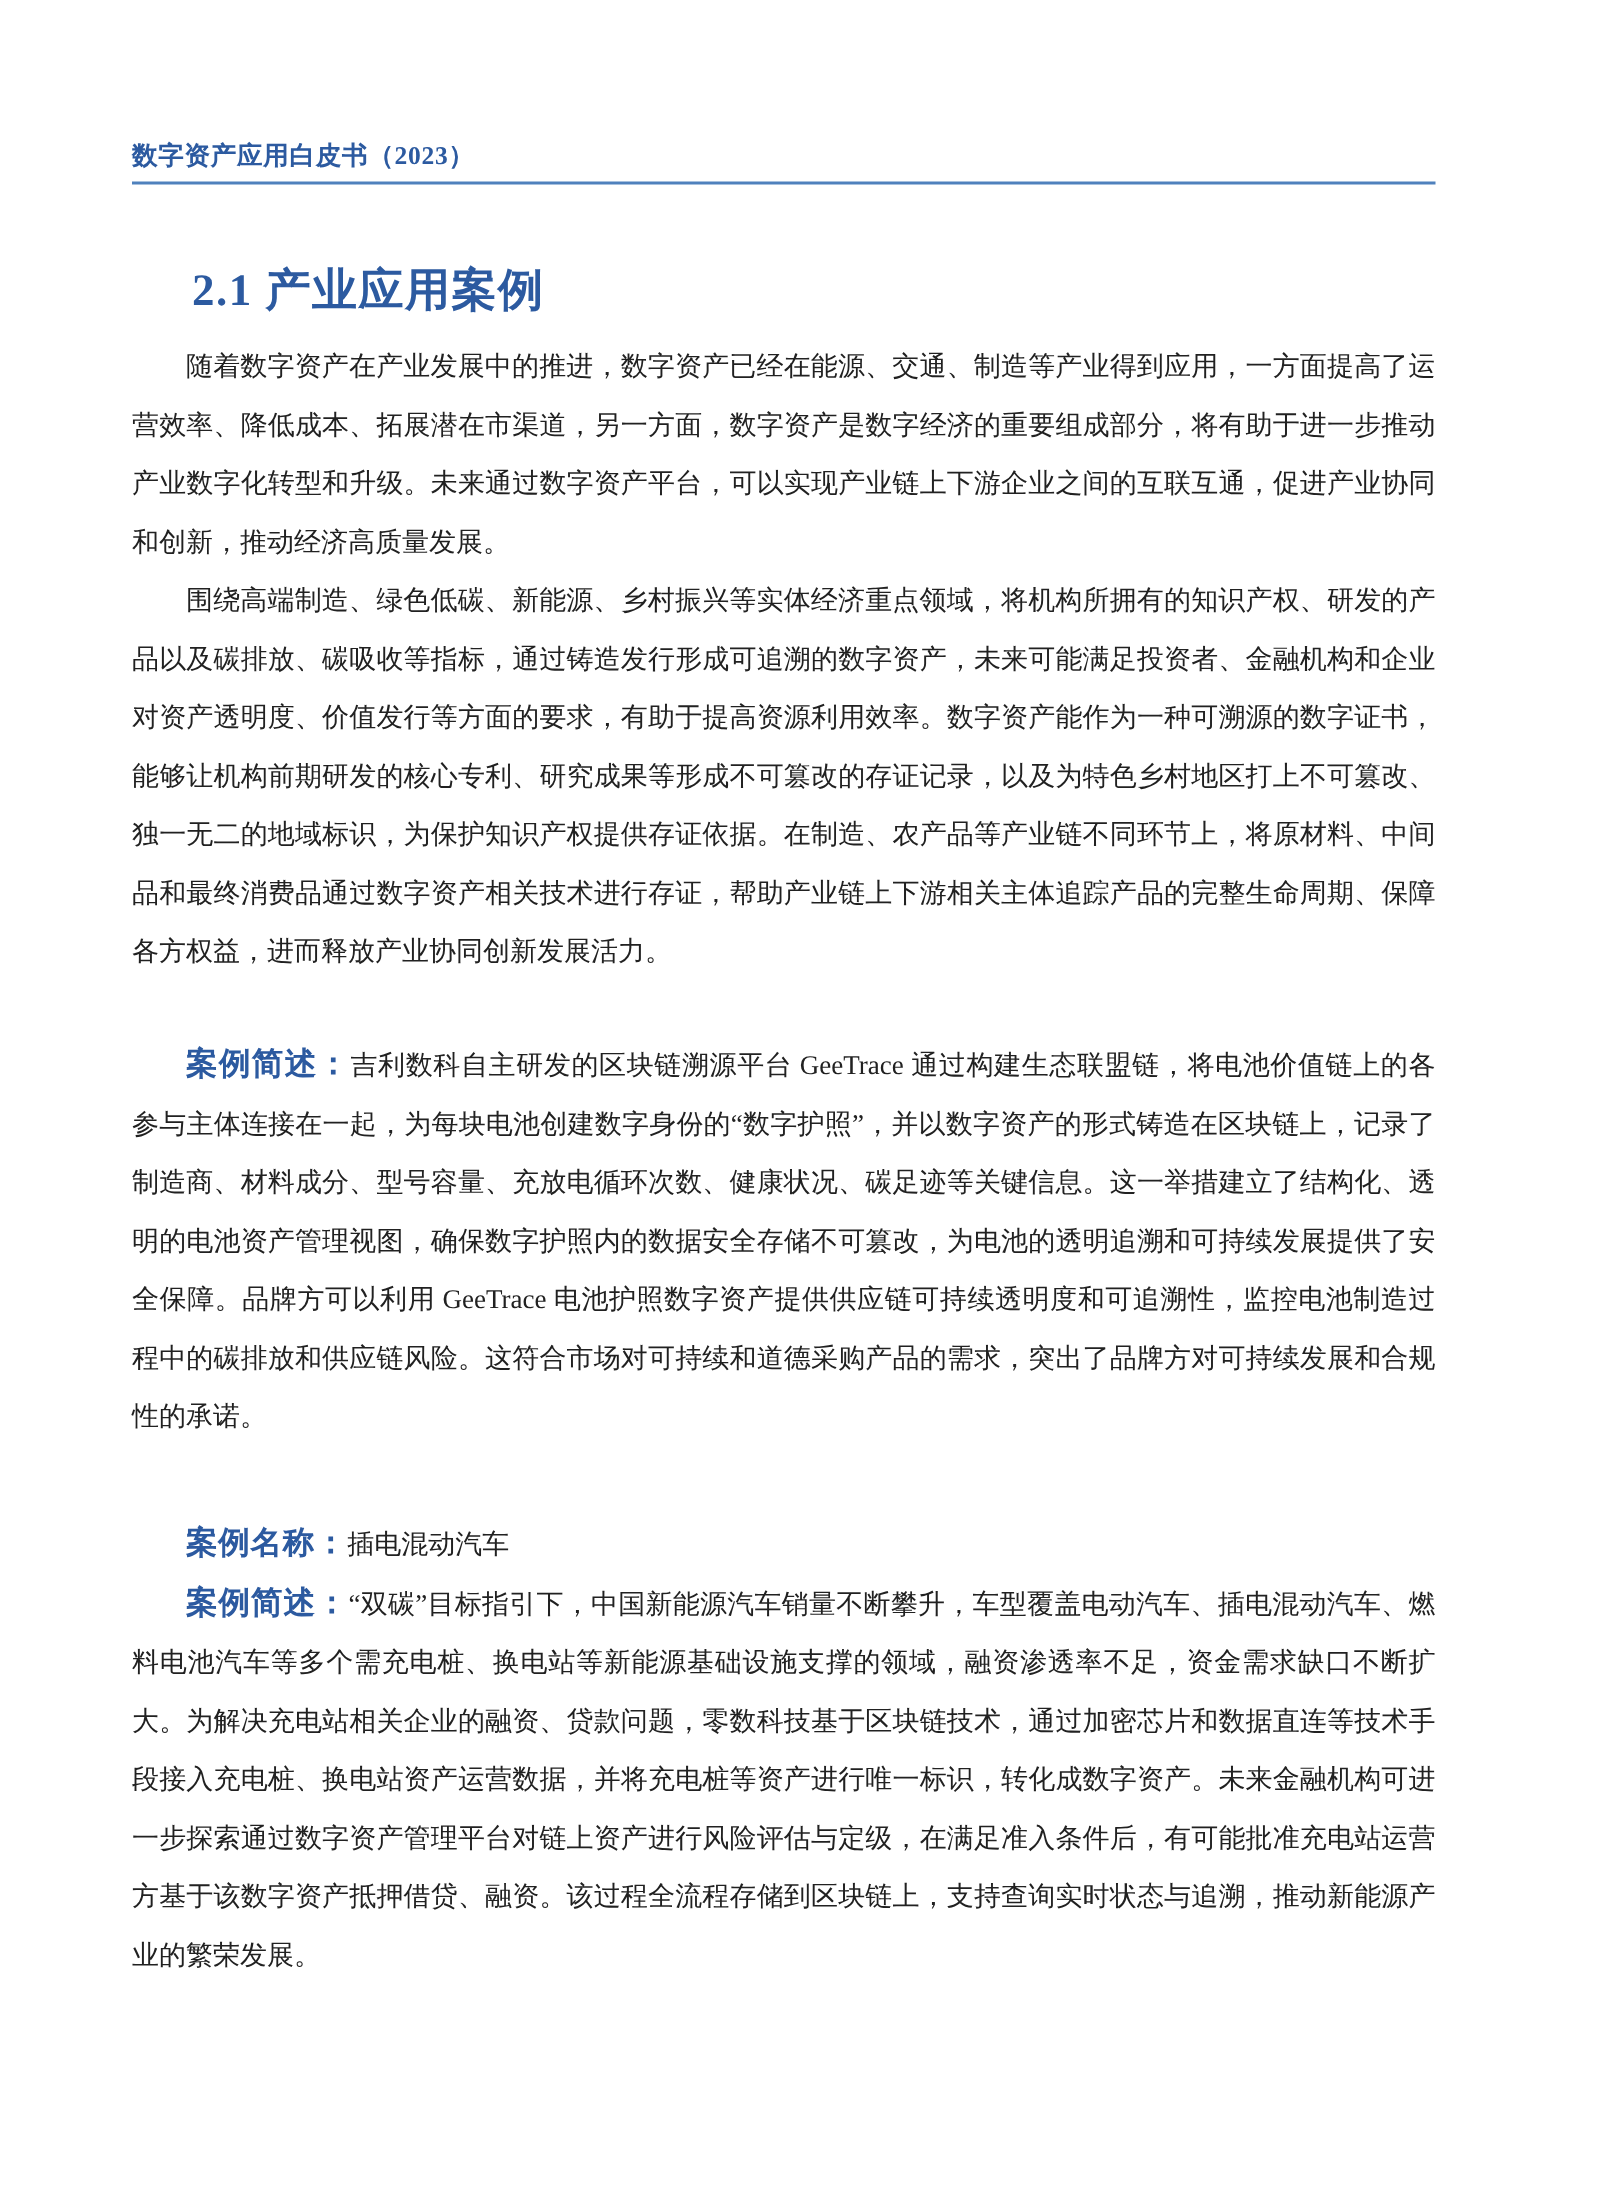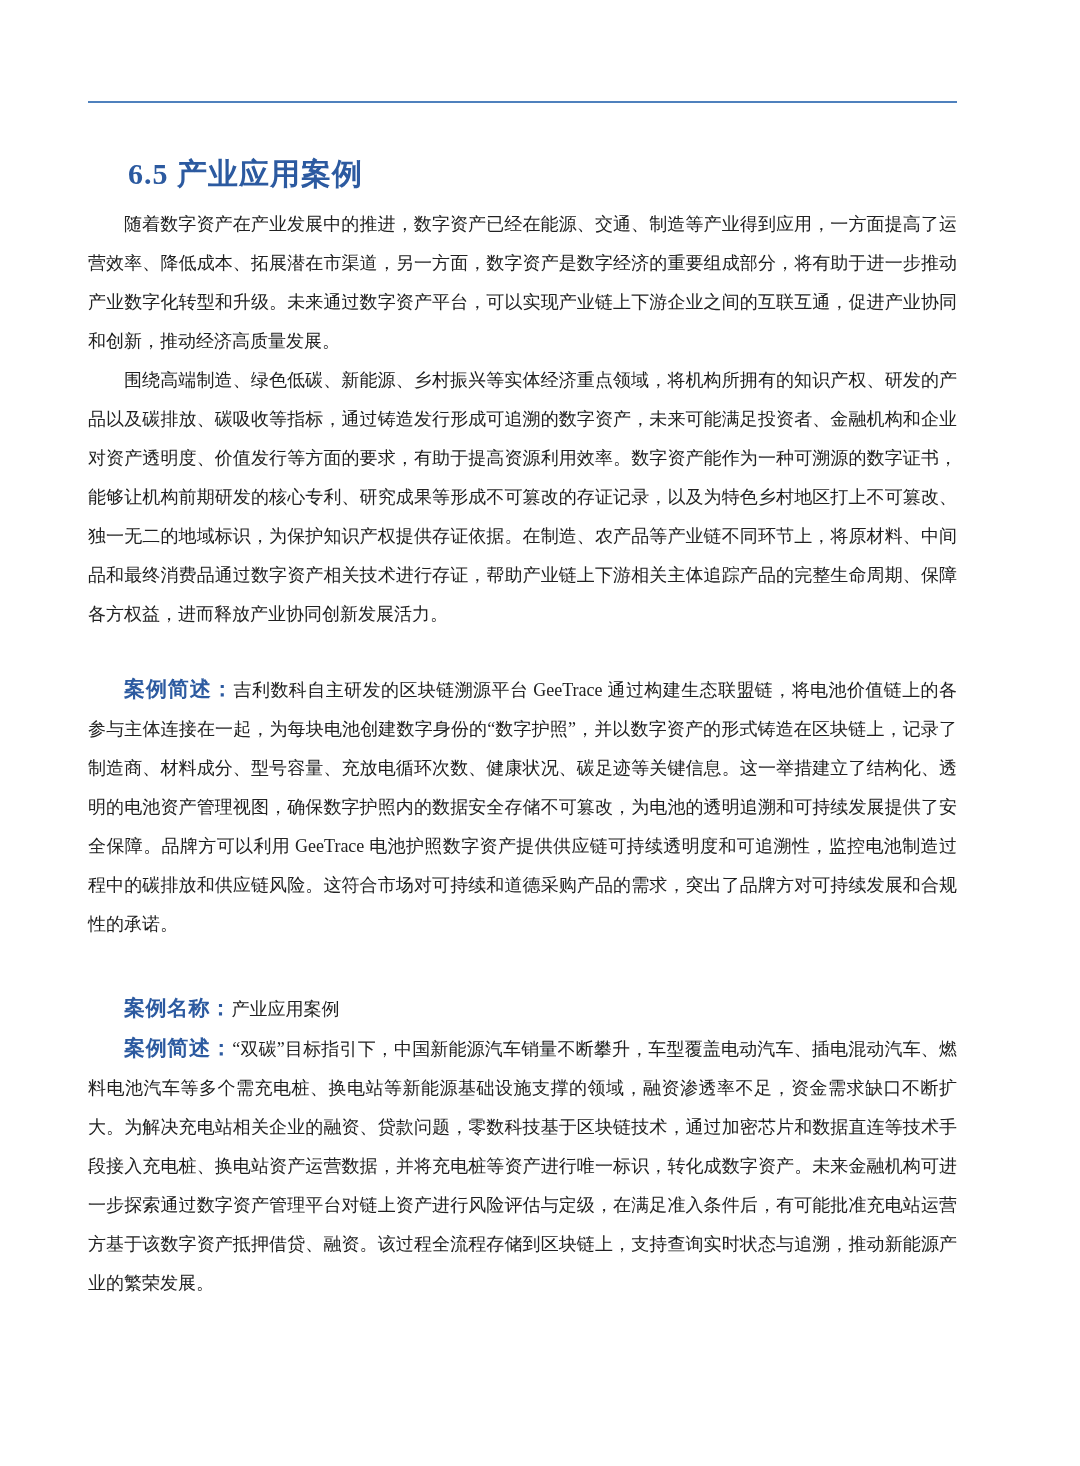--- a/index.html
+++ b/index.html
@@ -82,38 +82,39 @@
     color: #4a4a4a;
     font-family: "Liberation Sans", "DejaVu Sans", sans-serif;
   }
 </style>
 </head>
 <body>
 
 <div class="page">
 
   <div>
+    <div class="doc-header-title">数字资产应用白皮书（2023）</div>
     <hr class="doc-header-rule">
   </div>
 
-  <h1 class="section-heading">6.5 产业应用案例</h1>
+  <h1 class="section-heading">2.1 产业应用案例</h1>
 
   <p class="body-para">随着数字资产在产业发展中的推进，数字资产已经在能源、交通、制造等产业得到应用，一方面提高了运营效率、降低成本、拓展潜在市渠道，另一方面，数字资产是数字经济的重要组成部分，将有助于进一步推动产业数字化转型和升级。未来通过数字资产平台，可以实现产业链上下游企业之间的互联互通，促进产业协同和创新，推动经济高质量发展。</p>
 
   <p class="body-para">围绕高端制造、绿色低碳、新能源、乡村振兴等实体经济重点领域，将机构所拥有的知识产权、研发的产品以及碳排放、碳吸收等指标，通过铸造发行形成可追溯的数字资产，未来可能满足投资者、金融机构和企业对资产透明度、价值发行等方面的要求，有助于提高资源利用效率。数字资产能作为一种可溯源的数字证书，能够让机构前期研发的核心专利、研究成果等形成不可篡改的存证记录，以及为特色乡村地区打上不可篡改、独一无二的地域标识，为保护知识产权提供存证依据。在制造、农产品等产业链不同环节上，将原材料、中间品和最终消费品通过数字资产相关技术进行存证，帮助产业链上下游相关主体追踪产品的完整生命周期、保障各方权益，进而释放产业协同创新发展活力。</p>
 
   <div class="case-block">
     <p class="case-desc">
       <span class="case-label">案例简述：</span><span>吉利数科自主研发的区块链溯源平台 GeeTrace 通过构建生态联盟链，将电池价值链上的各参与主体连接在一起，为每块电池创建数字身份的“数字护照”，并以数字资产的形式铸造在区块链上，记录了制造商、材料成分、型号容量、充放电循环次数、健康状况、碳足迹等关键信息。这一举措建立了结构化、透明的电池资产管理视图，确保数字护照内的数据安全存储不可篡改，为电池的透明追溯和可持续发展提供了安全保障。品牌方可以利用 GeeTrace 电池护照数字资产提供供应链可持续透明度和可追溯性，监控电池制造过程中的碳排放和供应链风险。这符合市场对可持续和道德采购产品的需求，突出了品牌方对可持续发展和合规性的承诺。</span>
     </p>
   </div>
 
   <div class="case-block second">
     <p class="case-name-line">
-      <span class="case-label">案例名称：</span><span>产业应用案例</span>
+      <span class="case-label">案例名称：</span><span>插电混动汽车</span>
     </p>
     <p class="case-desc">
       <span class="case-label">案例简述：</span><span>“双碳”目标指引下，中国新能源汽车销量不断攀升，车型覆盖电动汽车、插电混动汽车、燃料电池汽车等多个需充电桩、换电站等新能源基础设施支撑的领域，融资渗透率不足，资金需求缺口不断扩大。为解决充电站相关企业的融资、贷款问题，零数科技基于区块链技术，通过加密芯片和数据直连等技术手段接入充电桩、换电站资产运营数据，并将充电桩等资产进行唯一标识，转化成数字资产。未来金融机构可进一步探索通过数字资产管理平台对链上资产进行风险评估与定级，在满足准入条件后，有可能批准充电站运营方基于该数字资产抵押借贷、融资。该过程全流程存储到区块链上，支持查询实时状态与追溯，推动新能源产业的繁荣发展。</span>
     </p>
   </div>
 
 
 </div>
 
 </body></html>

